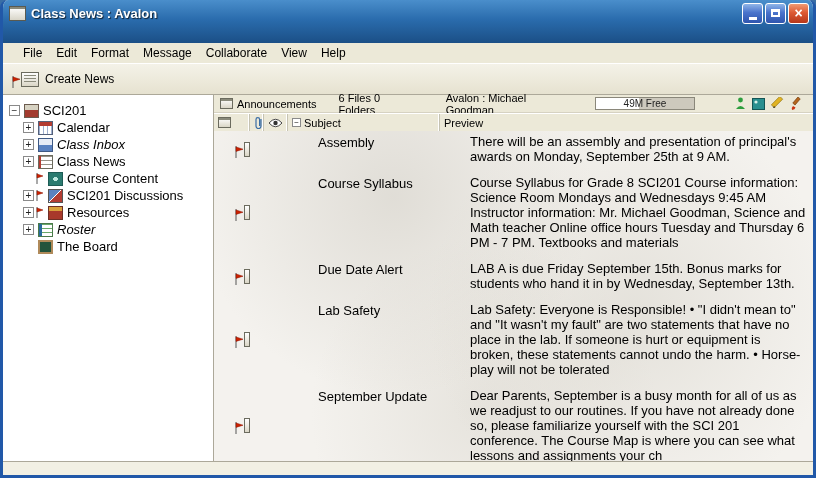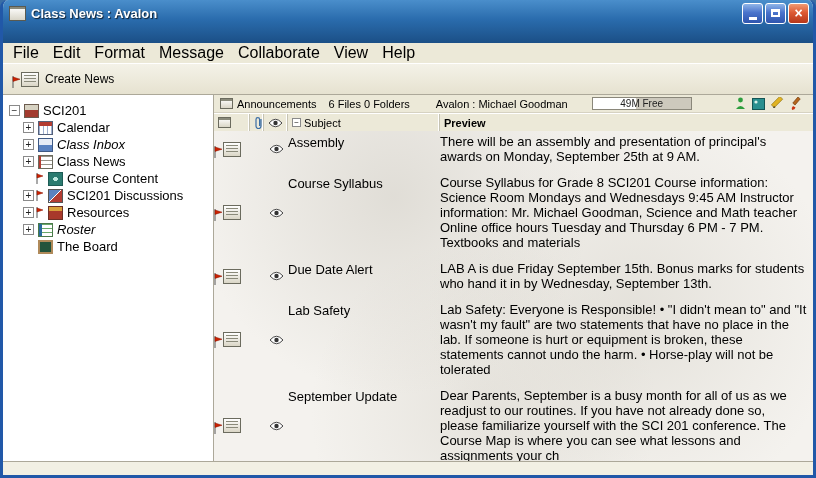--- a/index.html
+++ b/index.html
@@ -14,21 +14,21 @@
   .title{color:#fff;font-weight:bold;font-size:13px;text-shadow:1px 1px 1px #123;flex:1;
     white-space:nowrap;overflow:hidden;}
   .tb-btns{display:flex;gap:2px;flex:none;}
   .tbtn{width:21px;height:21px;border-radius:3px;border:1px solid #fff;box-sizing:border-box;
     background:linear-gradient(180deg,#8fb5e8,#4a74cc 45%,#2f55ae);display:flex;align-items:center;
     justify-content:center;color:#fff;font-size:14px;font-weight:bold;cursor:default;}
   .tbtn.close{background:linear-gradient(180deg,#f09a72,#dd5a34 45%,#b5371a);}
   .glyph-min{width:8px;height:3px;background:#fff;margin-top:10px;}
   .glyph-max{width:9px;height:8px;border:2px solid #fff;border-top-width:3px;box-sizing:border-box;}
   
-  .menubar{height:20px;flex:none;display:flex;align-items:center;padding-left:3px;font-size:16px;color:#000;}
+  .menubar{height:20px;flex:none;display:flex;align-items:center;padding-left:13px;font-size:12px;color:#000;}
   .menu-item{padding:2px 7px;}
   .toolbar{height:30px;flex:none;display:flex;align-items:center;padding-left:10px;
     border-top:1px solid #fff;border-bottom:1px solid #aca899;
     background:linear-gradient(180deg,#f4f2e8,#e6e2d0);}
   .create-btn{display:flex;align-items:center;gap:6px;padding:2px 7px;border:1px solid transparent;font-size:12px;}
   
   .main{flex:1;display:flex;min-height:0;background:#fff;}
   .tree-panel{width:210px;flex:none;background:#fff;border-right:1px solid #aca899;
     padding-top:7px;overflow:hidden;font-size:13px;}
   .tree-row{display:flex;align-items:center;height:17px;gap:4px;padding-left:20px;white-space:nowrap;}
@@ -49,47 +49,47 @@
   .ic-content{border:1px solid #1d5b55;background:radial-gradient(circle at 50% 50%,#bfe8e0 0 25%,#2a7b70 26% 100%);}
   .ic-discuss{border:1px solid #555;background:linear-gradient(135deg,#5b82c0 0 48%,#fff 48% 52%,#b33c32 52%);}
   .ic-resources{border:1px solid #6e3026;background:linear-gradient(180deg,#d8a13c 0 30%,#a8392b 30%);}
   .ic-roster{border:1px solid #4a7a4a;background-color:#fff;
     background-image:repeating-linear-gradient(180deg,#69a869 0 1px,transparent 1px 4px);
     box-shadow:inset 3px 0 0 #2a6b9c;}
   .ic-board{border:2px solid #b08a5a;background:#24543c;}
   .tree-flag{flex:none;margin-left:-2px;}
   
   .list-panel{flex:1;display:flex;flex-direction:column;min-width:0;}
-  .info-bar{height:17px;flex:none;display:flex;align-items:center;gap:10px;padding:0 6px;
+  .info-bar{height:17px;flex:none;display:flex;align-items:center;gap:20px;padding:0 6px;
     background:#ece9d8;border-bottom:1px solid #d6d2c2;font-size:11px;color:#000;}
   .info-group{display:flex;align-items:center;gap:4px;}
   .info-files{margin-left:2px;}
   .info-account{margin-left:16px;}
   .gauge{margin-left:14px;width:100px;height:13px;box-sizing:border-box;border:1px solid #8a877a;
     background:linear-gradient(90deg,#fff 0 44%,#cdc9bd 44%);font-size:10px;text-align:center;
     line-height:12px;color:#222;flex:none;}
   .spacer{flex:1;}
   .hdr-icons{display:flex;align-items:center;gap:6px;padding-right:4px;}
   .mini-news{width:13px;height:11px;border:1px solid #6b6b5e;box-sizing:border-box;
     background:linear-gradient(#fff,#dad6c6);box-shadow:inset 0 2px 0 #8a8a7a;display:inline-block;}
   
   .col-header{height:17px;flex:none;display:grid;grid-template-columns:36px 14px 24px 152px 1fr;
     background:#ece9d8;border-top:1px solid #fff;font-size:11px;color:#000;align-items:center;}
   .ch{height:100%;display:flex;align-items:center;gap:3px;border-right:1px solid #c5c2b2;
     box-shadow:inset -1px 0 0 #fff;padding-left:4px;box-sizing:border-box;}
-  .ch.c5{border-right:none;box-shadow:none;font-weight:bold;}
+  .ch.c5{border-right:none;box-shadow:none;}
   .collapse-box{width:9px;height:9px;box-sizing:border-box;border:1px solid #8a8a8a;background:#fff;
     font-size:8px;line-height:7px;text-align:center;color:#222;}
   
   .list-body{flex:1;overflow:hidden;background-color:#f4f2ee;font-size:13px;
     background-image:radial-gradient(circle at 30% 20%,rgba(200,196,186,.45),transparent 40%),
       radial-gradient(circle at 70% 55%,rgba(205,201,190,.40),transparent 45%),
       radial-gradient(circle at 45% 85%,rgba(210,206,196,.40),transparent 40%);}
   .msg-row{display:grid;grid-template-columns:36px 14px 24px 152px 1fr;padding:3px 0 8px;}
-  .cell{min-width:0;}
+  .cell{min-width:0;margin-left:30px;}
   .icon-cell{display:flex;justify-content:center;align-items:center;}
   .eye-cell{display:flex;justify-content:center;align-items:center;}
   .msgicon{position:relative;width:16px;height:13px;border:1px solid #6b6b5e;box-sizing:content-box;
     background:linear-gradient(#fff,#dad6c6);}
   .msgicon::before{content:"";position:absolute;left:2px;right:2px;top:2px;height:1px;background:#8a8a7a;
     box-shadow:0 3px 0 #8a8a7a,0 6px 0 #8a8a7a;}
   .msgicon svg{position:absolute;left:-10px;bottom:-2px;}
   .subject{padding-top:1px;color:#000;}
   .preview{line-height:15px;padding-right:6px;color:#000;word-wrap:break-word;}
   

